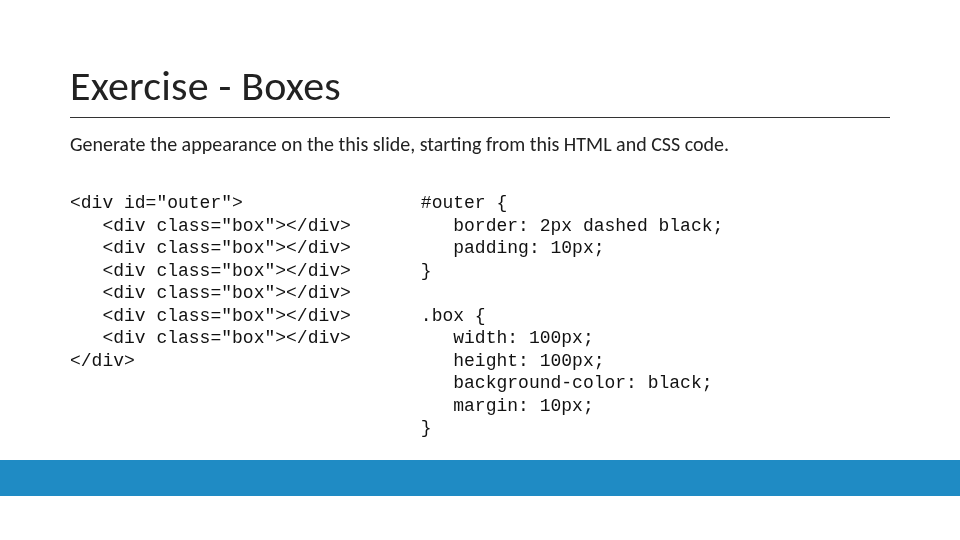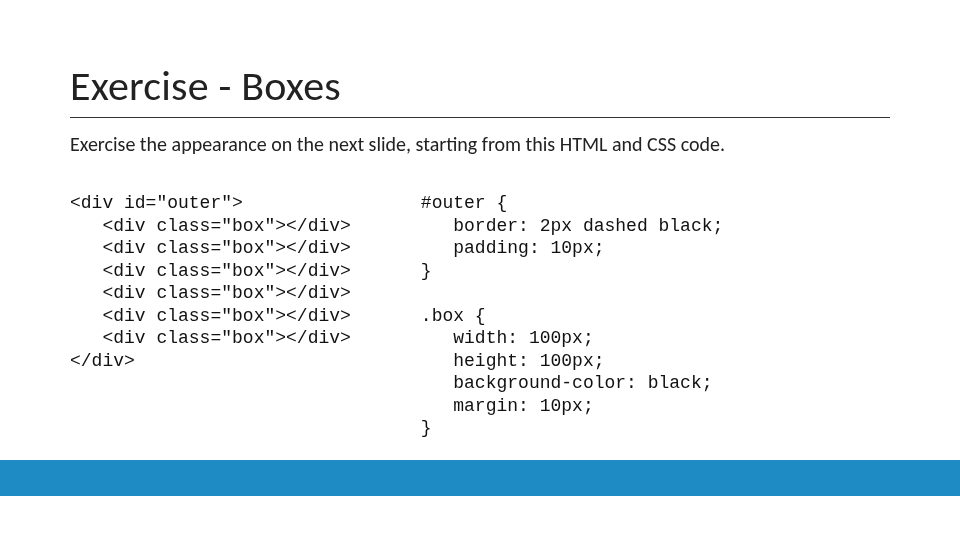--- a/index.html
+++ b/index.html
@@ -50,21 +50,21 @@
     height: 36px;
     background: #1f8bc4;
   }
 </style>
 </head>
 <body>
 
 <div class="slide">
   <h1 class="title">Exercise - Boxes</h1>
   <hr class="rule">
-  <p class="subtitle">Exercise the appearance on the next slide, starting from this HTML and CSS code.</p>
+  <p class="subtitle">Generate the appearance on the this slide, starting from this HTML and CSS code.</p>
 
   <div class="columns">
     <pre class="code col-left">&lt;div id="outer"&gt;
    &lt;div class="box"&gt;&lt;/div&gt;
    &lt;div class="box"&gt;&lt;/div&gt;
    &lt;div class="box"&gt;&lt;/div&gt;
    &lt;div class="box"&gt;&lt;/div&gt;
    &lt;div class="box"&gt;&lt;/div&gt;
    &lt;div class="box"&gt;&lt;/div&gt;
 &lt;/div&gt;</pre>

